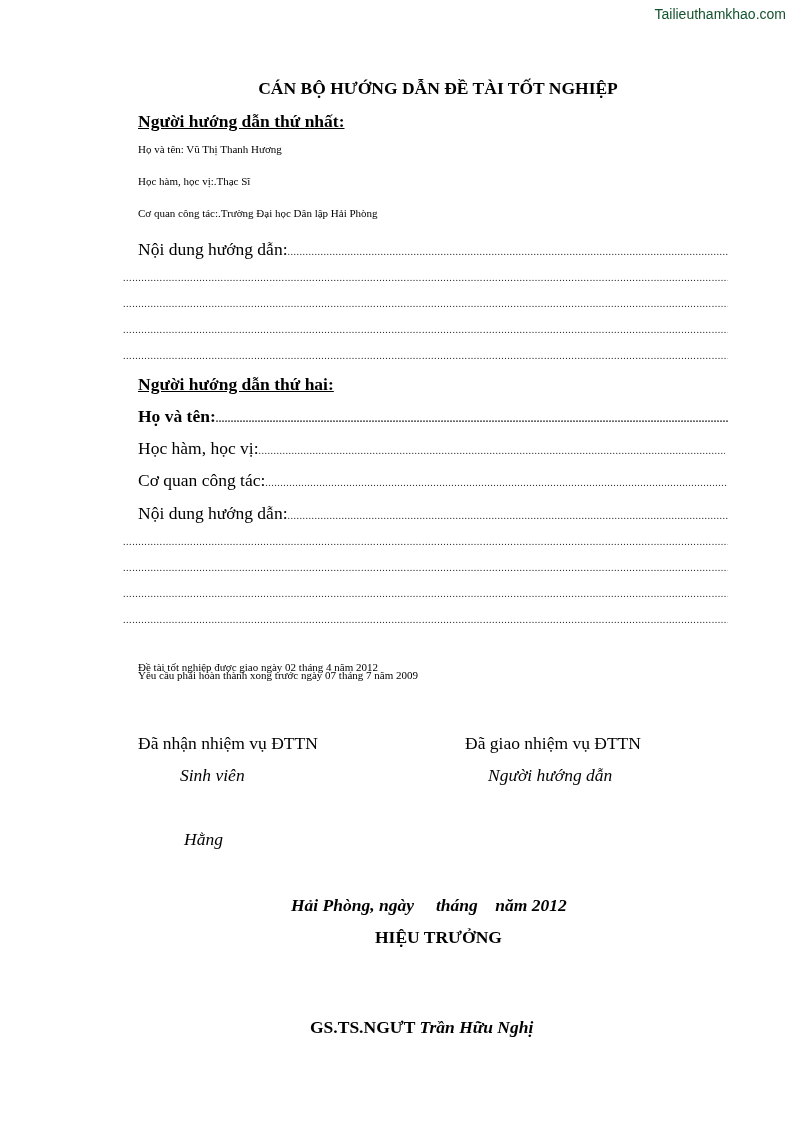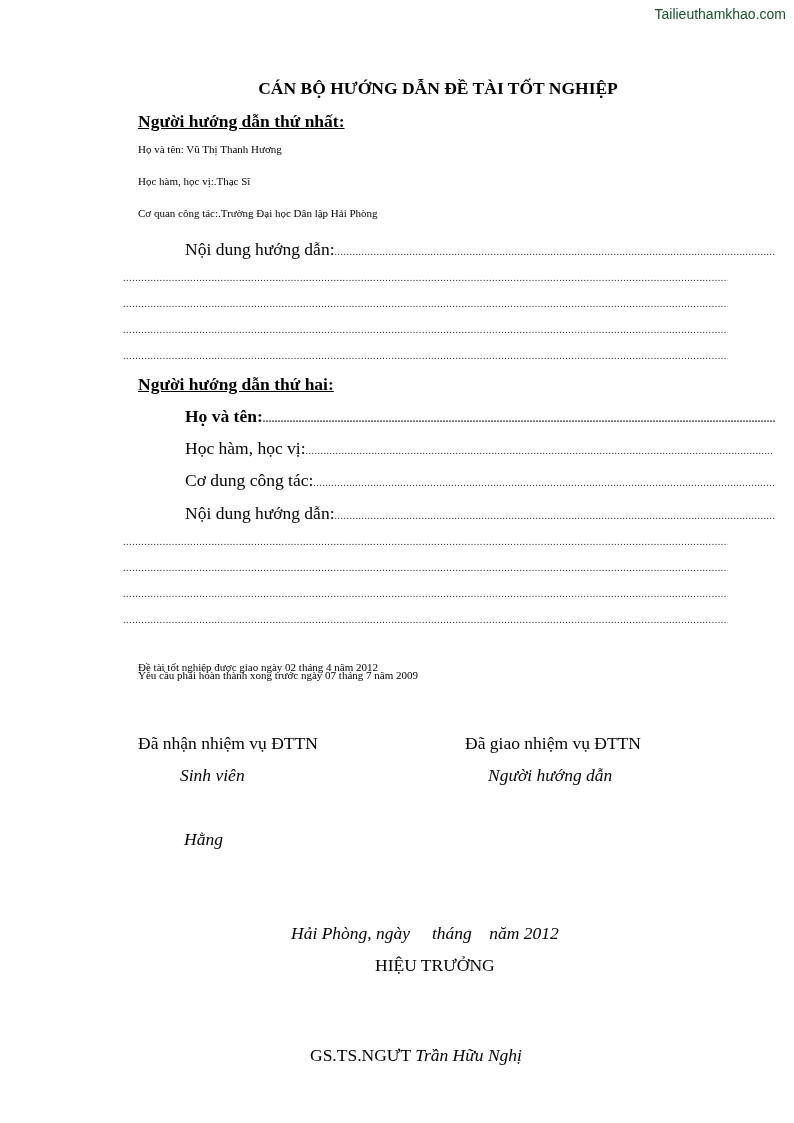--- a/index.html
+++ b/index.html
@@ -7,26 +7,26 @@
     body { position: relative; font-family: "Liberation Serif", "DejaVu Serif", serif; color: #000; }
     .watermark {
       position: absolute; top: 6px; right: 8px;
       font-family: "Liberation Sans", "DejaVu Sans", sans-serif;
       font-size: 14px; color: #14532d; letter-spacing: 0;
     }
     .abs { position: absolute; white-space: nowrap; }
     .title { font-weight: bold; font-size: 17.5px; left: 0; width: 876px; text-align: center; top: 78px; }
     .heading { font-weight: bold; font-size: 17.5px; text-decoration: underline; left: 138px; }
     .line { font-size: 11px; left: 138px; }
-    .fill-line { font-size: 17.5px; left: 138px; width: 590px; display: flex; align-items: baseline; overflow: hidden; margin-left: 47px; }
+    .fill-line { font-size: 17.5px; left: 138px; width: 590px; display: flex; align-items: baseline; overflow: hidden; }
     .fill-line .lbl { flex: 0 0 auto; }
     .fill-line .dots { flex: 1 1 auto; overflow: hidden; font-size: 10px; letter-spacing: 0.5px; color: #222; }
     .dots-row { left: 123px; width: 605px; overflow: hidden; font-size: 10px; letter-spacing: 0.55px; color: #222; }
     .italic { font-style: italic; }
-    .bold { font-weight: normal; margin-top: 28px; }
+    .bold { font-weight: bold; }
     .sig { font-size: 17.5px; }
   </style>
 </head>
 <body>
 
 <div class="watermark">Tailieuthamkhao.com</div>
 
 <div class="abs title" style="left:0;width:876px;">CÁN BỘ HƯỚNG DẪN ĐỀ TÀI TỐT NGHIỆP</div>
 
 <div class="abs heading" style="top:111px;">Người hướng dẫn thứ nhất:</div>
@@ -45,21 +45,21 @@
 <div class="abs heading" style="top:374px;">Người hướng dẫn thứ hai:</div>
 <div class="abs fill-line" style="top:406px;font-weight:bold;">
   <span class="lbl">Họ và tên:</span>
   <span class="dots">..............................................................................................................................................................................................................................................................</span>
 </div>
 <div class="abs fill-line" style="top:438px;width:587px;">
   <span class="lbl">Học hàm, học vị:</span>
   <span class="dots">..............................................................................................................................................................................................................................................................</span>
 </div>
 <div class="abs fill-line" style="top:470px;">
-  <span class="lbl">Cơ dung công tác:</span>
+  <span class="lbl">Cơ quan công tác:</span>
   <span class="dots">..............................................................................................................................................................................................................................................................</span>
 </div>
 <div class="abs fill-line" style="top:503px;">
   <span class="lbl">Nội dung hướng dẫn:</span>
   <span class="dots">..............................................................................................................................................................................................................................................................</span>
 </div>
 <div class="abs dots-row" style="top:536px;">..............................................................................................................................................................................................................................................................</div>
 <div class="abs dots-row" style="top:562px;">..............................................................................................................................................................................................................................................................</div>
 <div class="abs dots-row" style="top:588px;">..............................................................................................................................................................................................................................................................</div>
 <div class="abs dots-row" style="top:614px;">..............................................................................................................................................................................................................................................................</div>

